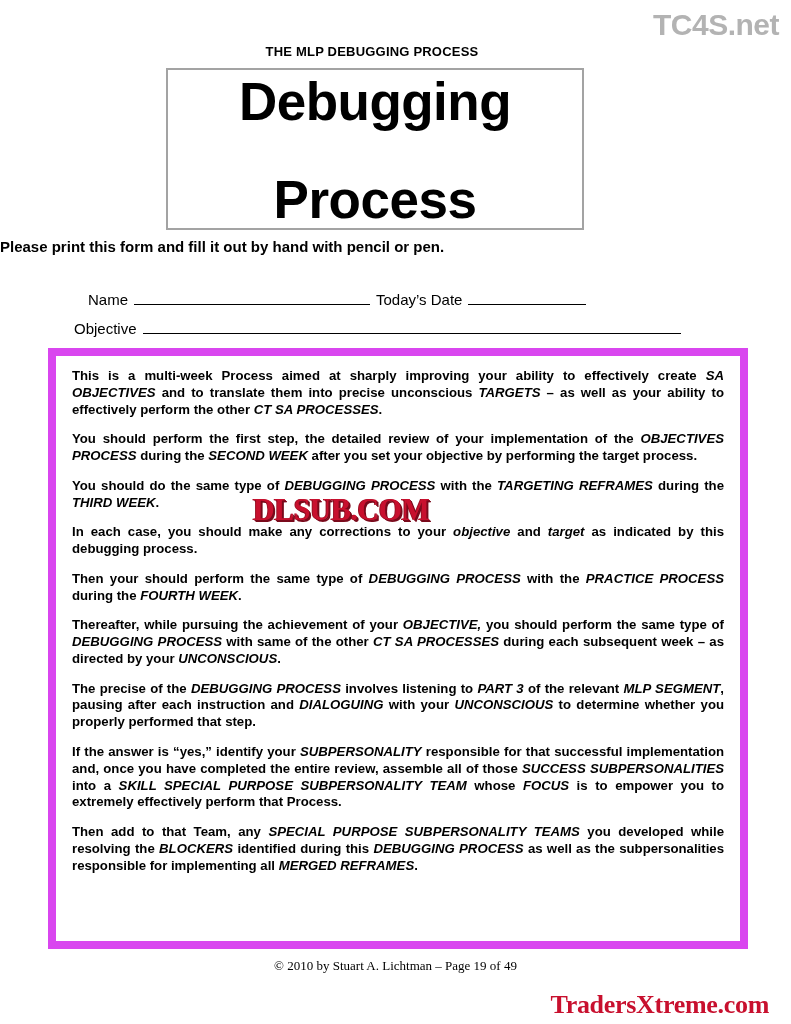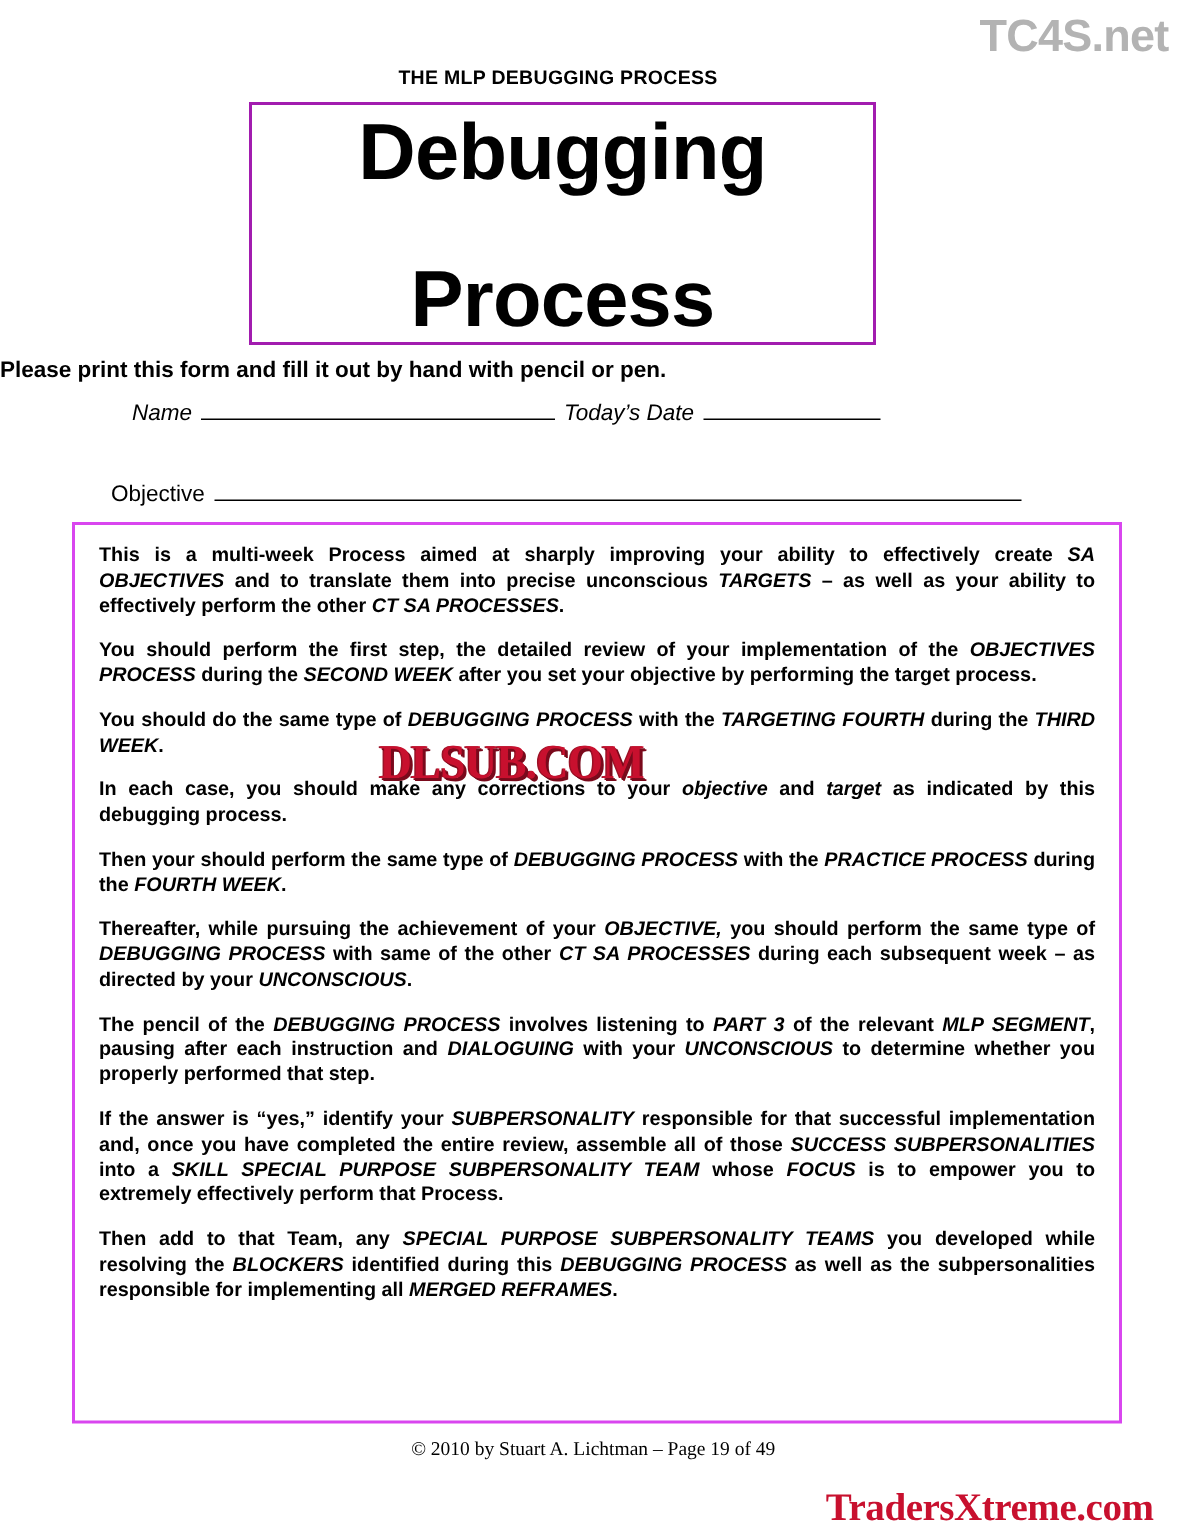--- a/index.html
+++ b/index.html
@@ -46,21 +46,21 @@
     letter-spacing: 0.2px;
   }
 
   
   .title-box {
     position: absolute;
     top: 68px;
     left: 166px;
     width: 418px;
     height: 162px;
-    border: 2px solid #a21caf;
+    border: 2px solid #a3a3a3;
     box-sizing: border-box;
     display: flex;
     flex-direction: column;
     align-items: center;
     justify-content: center;
     padding-top: 4px;
     gap: 41px;
   }
   .title-line {
     font-size: 53px;
@@ -77,27 +77,26 @@
     left: 0;
     width: 791px;
     text-align: left;
     font-size: 15px;
     font-weight: bold;
   }
 
   
   .field-row-1 {
     position: absolute;
-    top: 266px;
+    top: 291px;
     left: 88px;
     width: 620px;
     font-size: 15px;
     display: flex;
     align-items: baseline;
-    font-style: italic;
   }
   .field-row-2 {
     position: absolute;
     top: 320px;
     left: 74px;
     width: 640px;
     font-size: 15px;
     display: flex;
     align-items: baseline;
   }
@@ -115,21 +114,21 @@
   .rule-date { width: 118px; }
   .rule-objective { width: 538px; }
 
   
   .body-box {
     position: absolute;
     top: 348px;
     left: 48px;
     width: 700px;
     height: 601px;
-    border: 2px solid #d946ef;
+    border: 8px solid #d946ef;
     box-sizing: border-box;
     padding: 12px 16px 0 16px;
     overflow: hidden;
   }
   .body-box p {
     margin: 0 0 13px 0;
     font-size: 13.2px;
     line-height: 1.27;
     font-weight: bold;
     text-align: justify;
@@ -205,29 +204,29 @@
     <span class="field-label">Objective</span>
     <span class="rule rule-objective"></span>
   </div>
 
   <div class="body-box">
 
     <p><span>This is a multi-week Process aimed at sharply improving your ability to effectively create </span><em>SA OBJECTIVES</em><span> and to translate them into precise unconscious </span><em>TARGETS</em><span> – as well as your ability to effectively perform the other </span><em>CT SA PROCESSES</em><span>.</span></p>
 
     <p><span>You should perform the first step, the detailed review of your implementation of the </span><em>OBJECTIVES PROCESS</em><span> during the </span><em>SECOND WEEK</em><span> after you set your objective by performing the target process.</span></p>
 
-    <p><span>You should do the same type of </span><em>DEBUGGING PROCESS</em><span> with the </span><em>TARGETING FOURTH</em><span> during the </span><em>THIRD WEEK</em><span>.</span></p>
+    <p><span>You should do the same type of </span><em>DEBUGGING PROCESS</em><span> with the </span><em>TARGETING REFRAMES</em><span> during the </span><em>THIRD WEEK</em><span>.</span></p>
 
     <p><span>In each case, you should make any corrections to your </span><em>objective</em><span> and </span><em>target</em><span> as indicated by this debugging process.</span></p>
 
     <p><span>Then your should perform the same type of </span><em>DEBUGGING PROCESS</em><span> with the </span><em>PRACTICE PROCESS</em><span> during the </span><em>FOURTH WEEK</em><span>.</span></p>
 
     <p><span>Thereafter, while pursuing the achievement of your </span><em>OBJECTIVE,</em><span> you should perform the same type of </span><em>DEBUGGING PROCESS</em><span> with same of the other </span><em>CT SA PROCESSES</em><span> during each subsequent week – as directed by your </span><em>UNCONSCIOUS</em><span>.</span></p>
 
-    <p><span>The pencil of the </span><em>DEBUGGING PROCESS</em><span> involves listening to </span><em>PART 3</em><span> of the relevant </span><em>MLP SEGMENT</em><span>, pausing after each instruction and </span><em>DIALOGUING</em><span> with your </span><em>UNCONSCIOUS</em><span> to determine whether you properly performed that step.</span></p>
+    <p><span>The precise of the </span><em>DEBUGGING PROCESS</em><span> involves listening to </span><em>PART 3</em><span> of the relevant </span><em>MLP SEGMENT</em><span>, pausing after each instruction and </span><em>DIALOGUING</em><span> with your </span><em>UNCONSCIOUS</em><span> to determine whether you properly performed that step.</span></p>
 
     <p><span>If the answer is “yes,” identify your </span><em>SUBPERSONALITY</em><span> responsible for that successful implementation and, once you have completed the entire review, assemble all of those </span><em>SUCCESS SUBPERSONALITIES</em><span> into a </span><em>SKILL SPECIAL PURPOSE SUBPERSONALITY TEAM</em><span> whose </span><em>FOCUS</em><span> is to empower you to extremely effectively perform that Process.</span></p>
 
     <p><span>Then add to that Team, any </span><em>SPECIAL PURPOSE SUBPERSONALITY TEAMS</em><span> you developed while resolving the </span><em>BLOCKERS</em><span> identified during this </span><em>DEBUGGING PROCESS</em><span> as well as the subpersonalities responsible for implementing all </span><em>MERGED REFRAMES</em><span>.</span></p>
 
   </div>
 
   <div class="watermark-center">DLSUB.COM</div>
 
   <div class="footer">© 2010 by Stuart A. Lichtman – Page 19 of  49</div>

